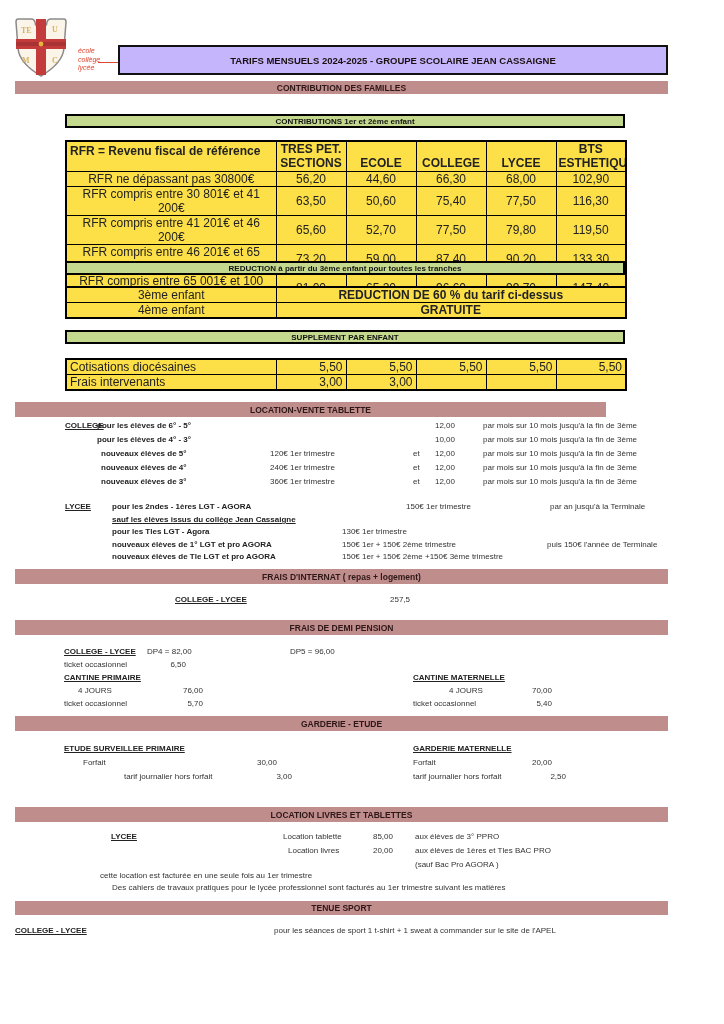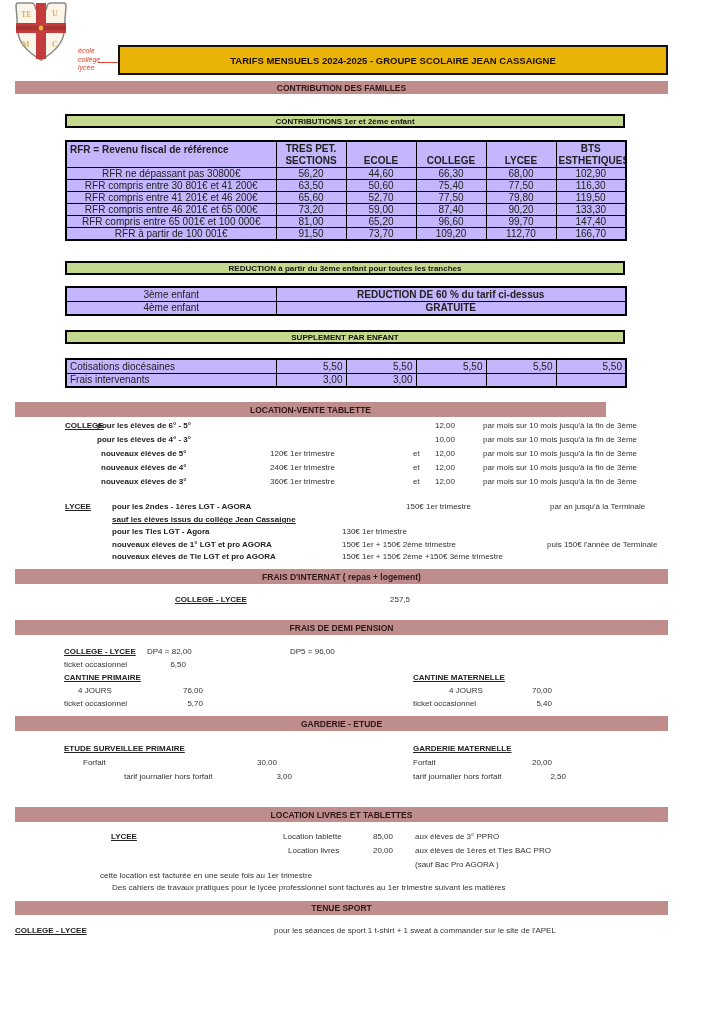--- a/index.html
+++ b/index.html
@@ -17,38 +17,38 @@
     position:absolute;background:#c08d8d;color:#2e1717;font-weight:bold;
     display:flex;align-items:center;justify-content:center;font-size:8.5px;
   }
   .greenbar{
     position:absolute;background:#c5d98e;border:2px solid #000;color:#111;
     font-weight:bold;display:flex;align-items:center;justify-content:center;font-size:8px;
     box-sizing:border-box;
   }
   
   .titlebar{
-    position:absolute;left:118px;top:45px;width:550px;height:30px;background:#eab308;
+    position:absolute;left:118px;top:45px;width:550px;height:30px;background:#c4b5fd;
     border:2px solid #111;box-sizing:border-box;display:flex;align-items:center;justify-content:center;
     font-weight:bold;font-size:9.5px;color:#1b1010;
   }
   
-  table.tbl{position:absolute;border-collapse:collapse;table-layout:fixed;background:#c4b5fd;
-    font-size:10px;color:#222;border:2px solid #000;}
+  table.tbl{position:absolute;border-collapse:collapse;table-layout:fixed;background:#fde047;
+    font-size:12px;color:#222;border:2px solid #000;}
   table.tbl td, table.tbl th{border:1px solid #000;padding:0 2px;overflow:hidden;}
   table.tbl th{font-weight:bold;}
   .main-tbl th{vertical-align:bottom;text-align:center;line-height:1.2;padding-bottom:2px;}
   .main-tbl th.lblh{vertical-align:top;text-align:left;padding-top:2px;padding-left:3px;}
   .main-tbl td{height:10.5px;text-align:center;}
   .red-tbl td{height:12.5px;text-align:center;}
   .sup-tbl td{height:12.5px;}
   .sup-tbl td.lbl{text-align:left;padding-left:3px;}
   .sup-tbl td.val{text-align:right;padding-right:3px;}
   
-  #logo{position:absolute;left:14px;top:1px;text-align:center;}
+  #logo{position:absolute;left:14px;top:17px;text-align:center;}
   #logo-text{position:absolute;left:78px;top:47px;font-size:7px;line-height:8.5px;
     color:#df4530;font-style:italic;}
   #logo-line{position:absolute;left:98px;top:62px;width:22px;height:1px;background:#df4530;}
 </style>
 </head>
 <body>
 
 <div id="page">
 
   <div id="logo">

